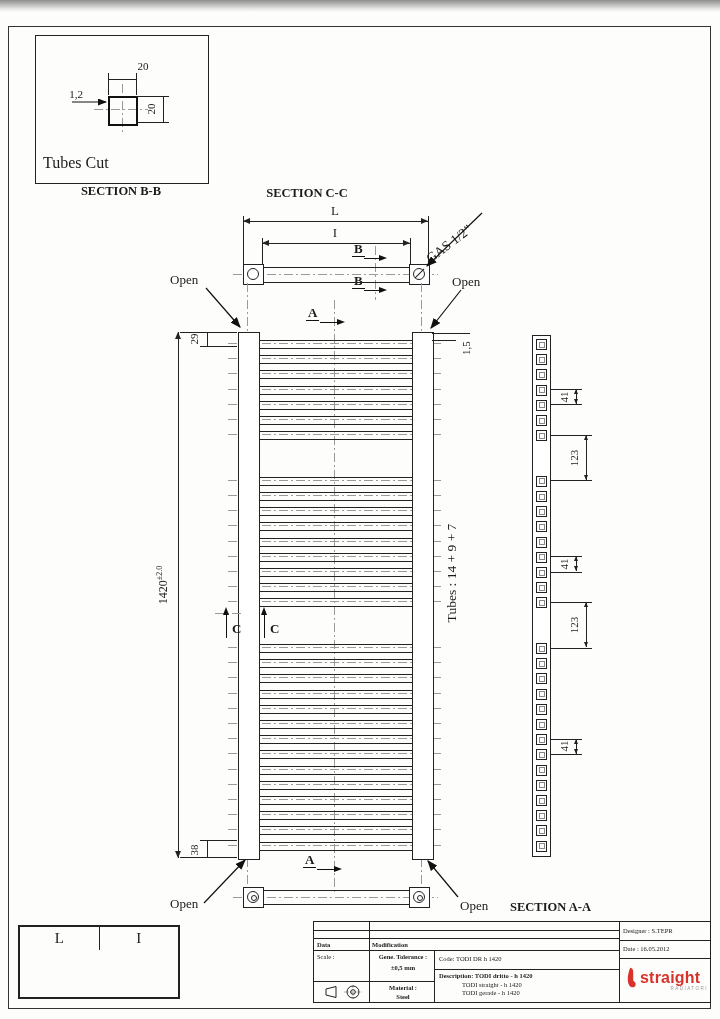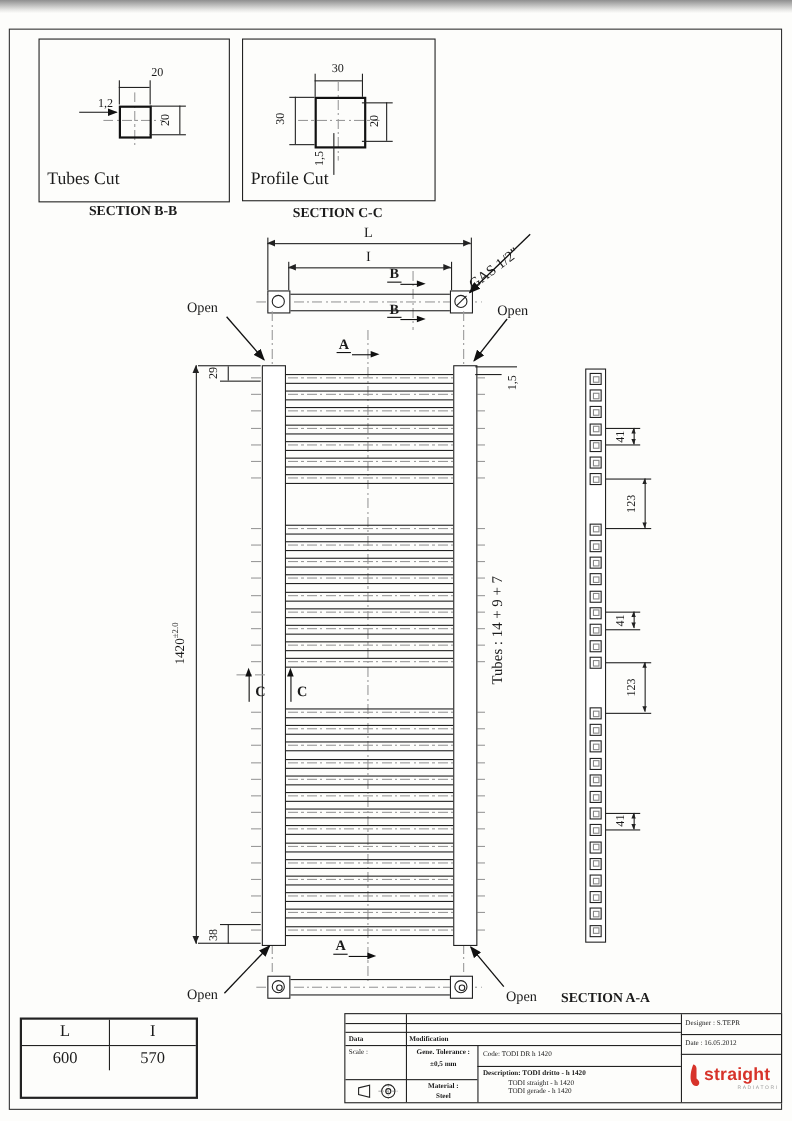--- a/index.html
+++ b/index.html
@@ -63,45 +63,25 @@
     <div class="abs vl" style="left:72px;top:37px;height:22px"></div>
     <div class="abs vl" style="left:100px;top:37px;height:22px"></div>
     <div class="abs hl" style="left:72px;top:43px;width:28px"></div>
     <div class="abs cl-h" style="left:58px;top:72.5px;width:54px;height:1px"></div>
     <div class="abs cl-v" style="left:85.5px;top:48px;width:1px;height:50px"></div>
     <div class="abs thick" style="left:72px;top:60px;width:26px;height:26px;background:transparent"></div>
     <div class="abs hl" style="left:100px;top:60px;width:33px"></div>
     <div class="abs hl" style="left:100px;top:86px;width:33px"></div>
     <div class="abs vl" style="left:127px;top:60px;height:26px"></div>
     <div class="abs rot dimtxt" style="left:103px;top:65px;width:24px;height:16px">20</div>
-    <div class="abs dimtxt" style="left:48px;top:50px;width:24px">1,2</div>
+    <div class="abs dimtxt" style="left:28px;top:50px;width:24px">1,2</div>
     <div class="abs lab" style="left:7px;top:118px;font-size:16px">Tubes Cut</div>
   </div>
   <div class="abs cap" style="left:35px;top:184px;width:172px">SECTION B-B</div>
 
-  <div class="abs box" style="left:220px;top:35px;width:174px;height:146px">
-    <div class="abs dimtxt" style="left:72px;top:18px;width:28px">30</div>
-    <div class="abs vl" style="left:65px;top:31px;height:21px"></div>
-    <div class="abs vl" style="left:108px;top:31px;height:21px"></div>
-    <div class="abs hl" style="left:65px;top:37px;width:43px"></div>
-    <div class="abs cl-h" style="left:50px;top:72.5px;width:74px;height:1px"></div>
-    <div class="abs cl-v" style="left:86px;top:38px;width:1px;height:72px"></div>
-    <div class="abs thick" style="left:65px;top:52px;width:43px;height:43px;background:transparent"></div>
-    <div class="abs hl" style="left:42px;top:52px;width:23px"></div>
-    <div class="abs hl" style="left:42px;top:95px;width:23px"></div>
-    <div class="abs vl" style="left:47px;top:52px;height:43px"></div>
-    <div class="abs rot dimtxt" style="left:22px;top:64px;width:24px;height:16px">30</div>
-    <div class="abs hl" style="left:108px;top:57px;width:28px"></div>
-    <div class="abs hl" style="left:108px;top:92px;width:28px"></div>
-    <div class="abs vl" style="left:130px;top:57px;height:35px"></div>
-    <div class="abs rot dimtxt" style="left:108px;top:66px;width:24px;height:16px">20</div>
-    <div class="abs vl" style="left:82px;top:85px;height:38px"></div>
-    <div class="abs rot dimtxt" style="left:58px;top:100px;width:24px;height:16px">1,5</div>
-    <div class="abs lab" style="left:7px;top:118px;font-size:16px">Profile Cut</div>
-  </div>
   <div class="abs cap" style="left:220px;top:186px;width:174px">SECTION C-C</div>
 
   <div class="abs vl" style="left:243px;top:216px;height:48px"></div>
   <div class="abs vl" style="left:428px;top:216px;height:48px"></div>
   <div class="abs hdim" style="left:243px;top:221px;width:185px"></div>
   <div class="abs dimtxt" style="left:321px;top:203px;width:28px;font-size:13px">L</div>
   <div class="abs vl" style="left:262px;top:238px;height:26px"></div>
   <div class="abs vl" style="left:410px;top:238px;height:26px"></div>
   <div class="abs hdim" style="left:262px;top:243px;width:148px"></div>
   <div class="abs dimtxt" style="left:321px;top:225px;width:28px;font-size:13px">I</div>
@@ -354,24 +334,20 @@
       <div class="abs vdim sm" style="left: 576px; top: 738.7px; height: 15.2px;"></div>
       <div class="abs rot dimtxt" style="left: 547px; top: 738.3px; width: 34px; height: 16px;">41</div>
     </div>
   <div class="abs cap" style="left:483px;top:900px;width:135px">SECTION A-A</div>
 
   <div id="size-table" class="abs" style="left:18px;top:925px;width:158px;height:70px">
     <div class="trow" style="height:23px">
       <div class="tcell">L</div>
       <div class="tcell">I</div>
     </div>
-    <div class="trow" style="height:22px">
-      <div class="tcell">600</div>
-      <div class="tcell">570</div>
-    </div>
   </div>
 
   <div class="abs" style="left:313px;top:921px;width:396px;height:80px;border:1.5px solid #222;background:#fdfdfb">
 
     <div class="abs hl" style="left:0;top:8px;width:305px"></div>
     <div class="abs hl" style="left:0;top:16px;width:305px"></div>
     <div class="abs hl" style="left:0;top:28px;width:305px"></div>
     <div class="abs hl" style="left:0;top:59px;width:120px"></div>
     <div class="abs hl" style="left:120px;top:47px;width:185px"></div>
     <div class="abs vl" style="left:55px;top:0;height:80px"></div>

